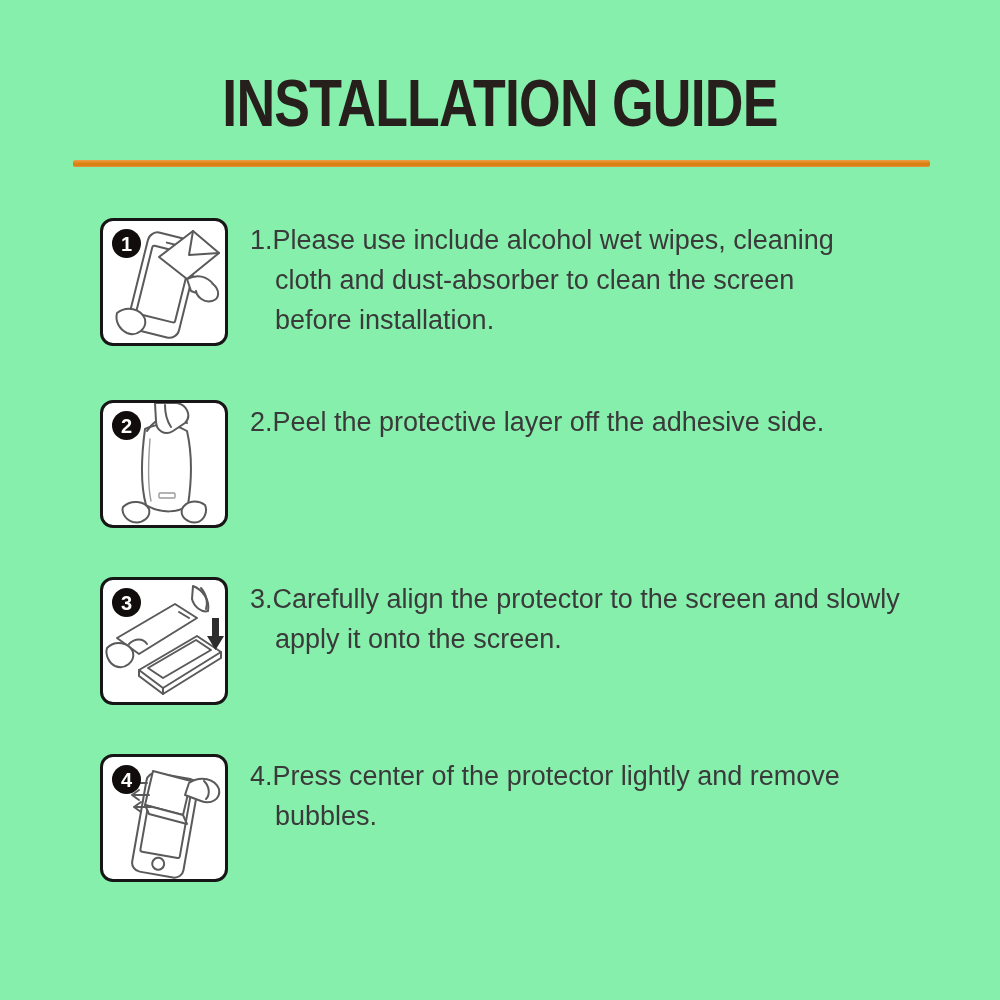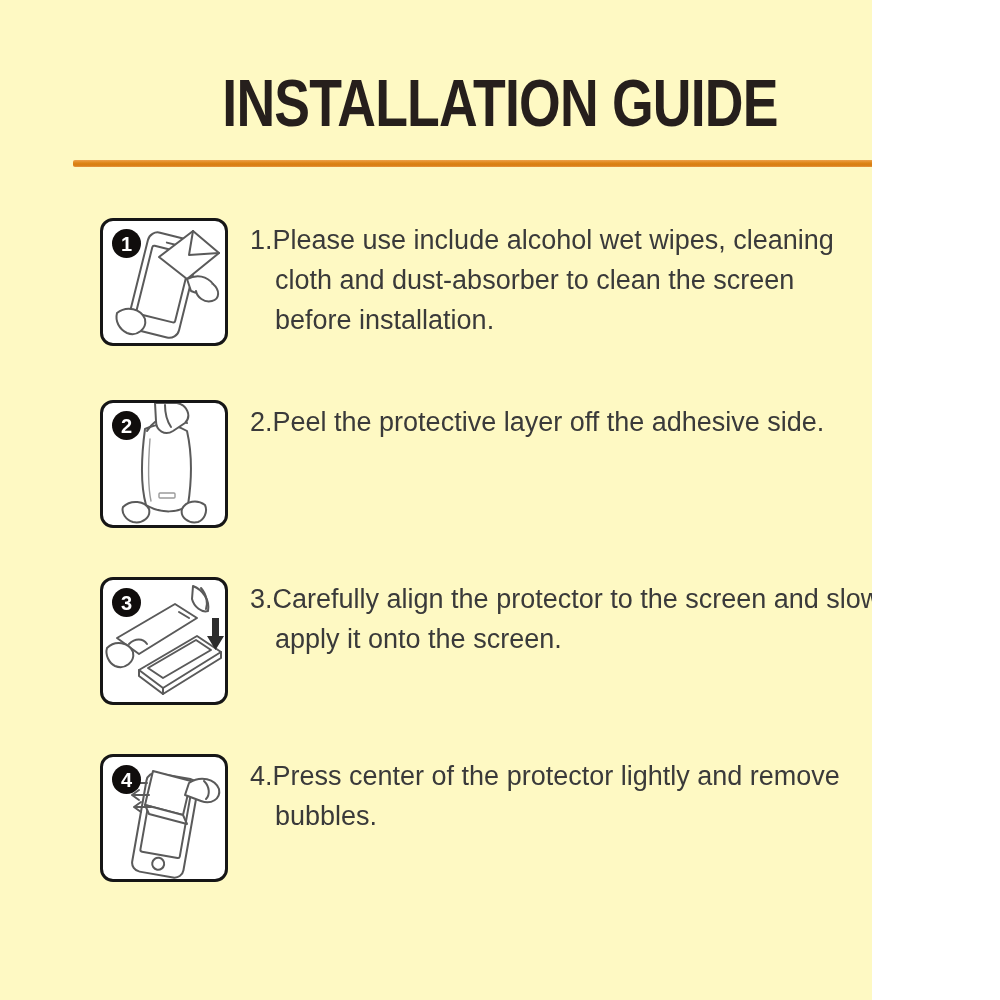--- a/index.html
+++ b/index.html
@@ -3,25 +3,24 @@
 <meta charset="utf-8">
 <style>
   html,body{margin:0;padding:0;}
   body{
     background:#ffffff;
     font-family:"Liberation Sans","DejaVu Sans",sans-serif;
     -webkit-font-smoothing:antialiased;
   }
   .page{
     position:relative;
-    width:828px;
+    width:1000px;
     height:1000px;
-    background:#fef9c3;
+    background:#86efac;
     overflow:hidden;
-    padding-left:44px;
   }
   .title{
     position:absolute;
     top:68px;
     left:0;
     width:1000px;
     margin:0;
     text-align:center;
     font-size:67px;
     line-height:70px;

